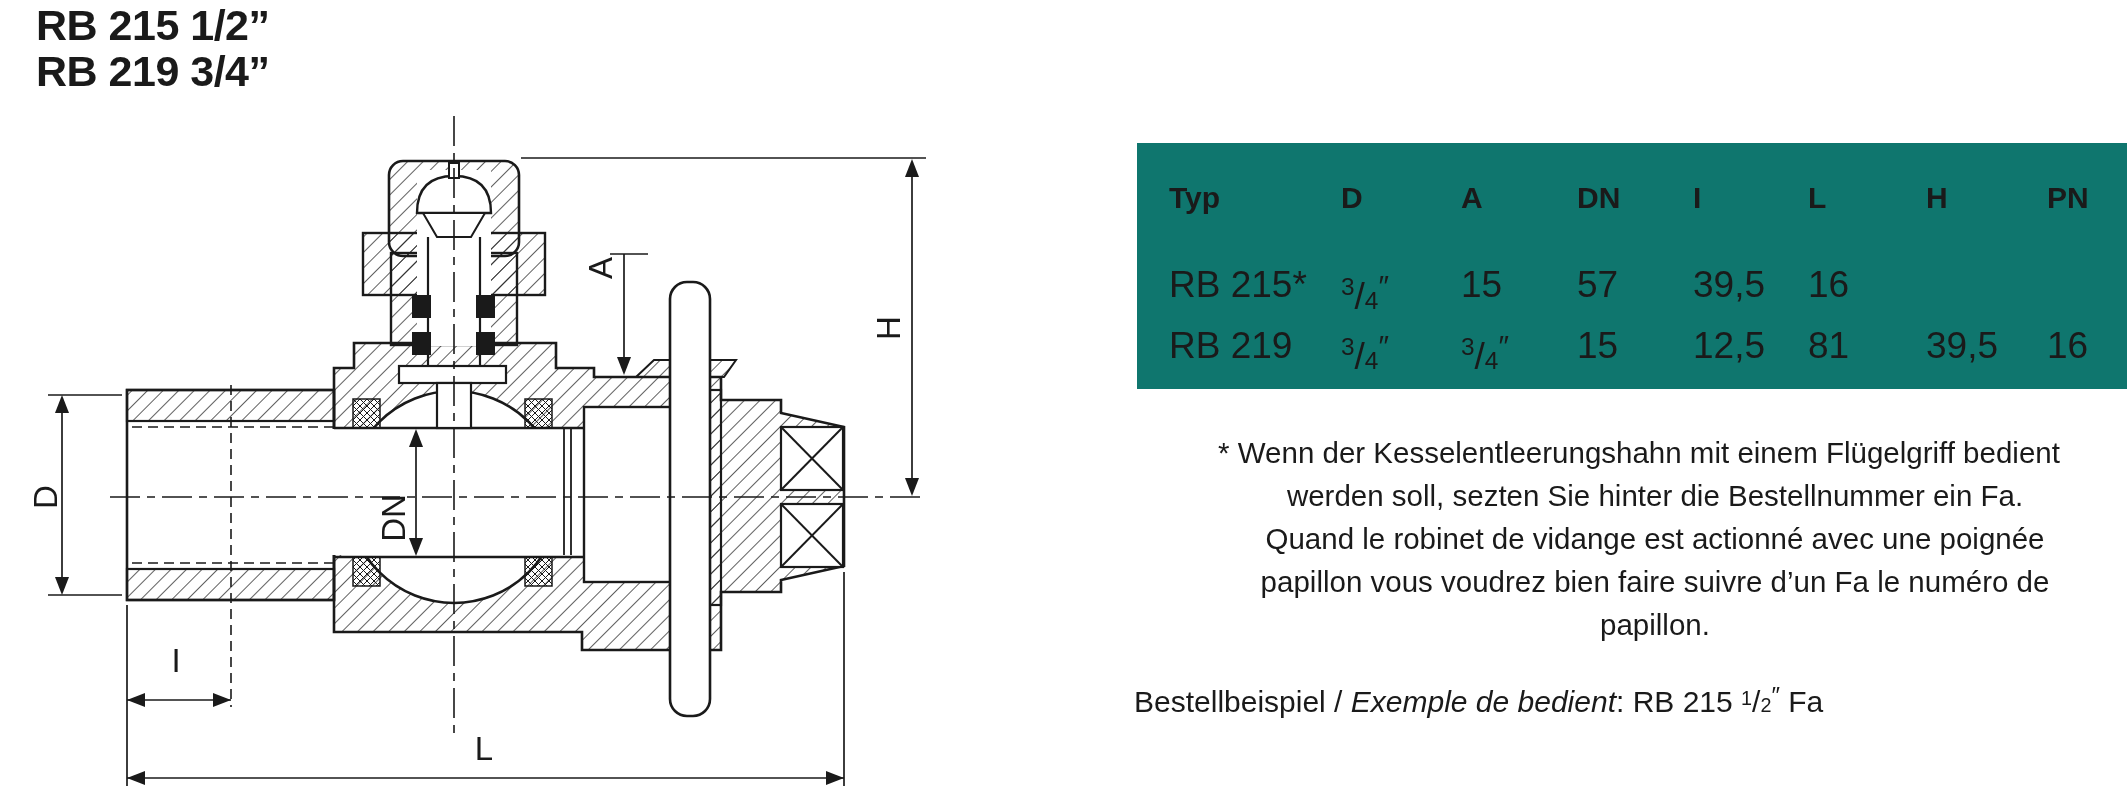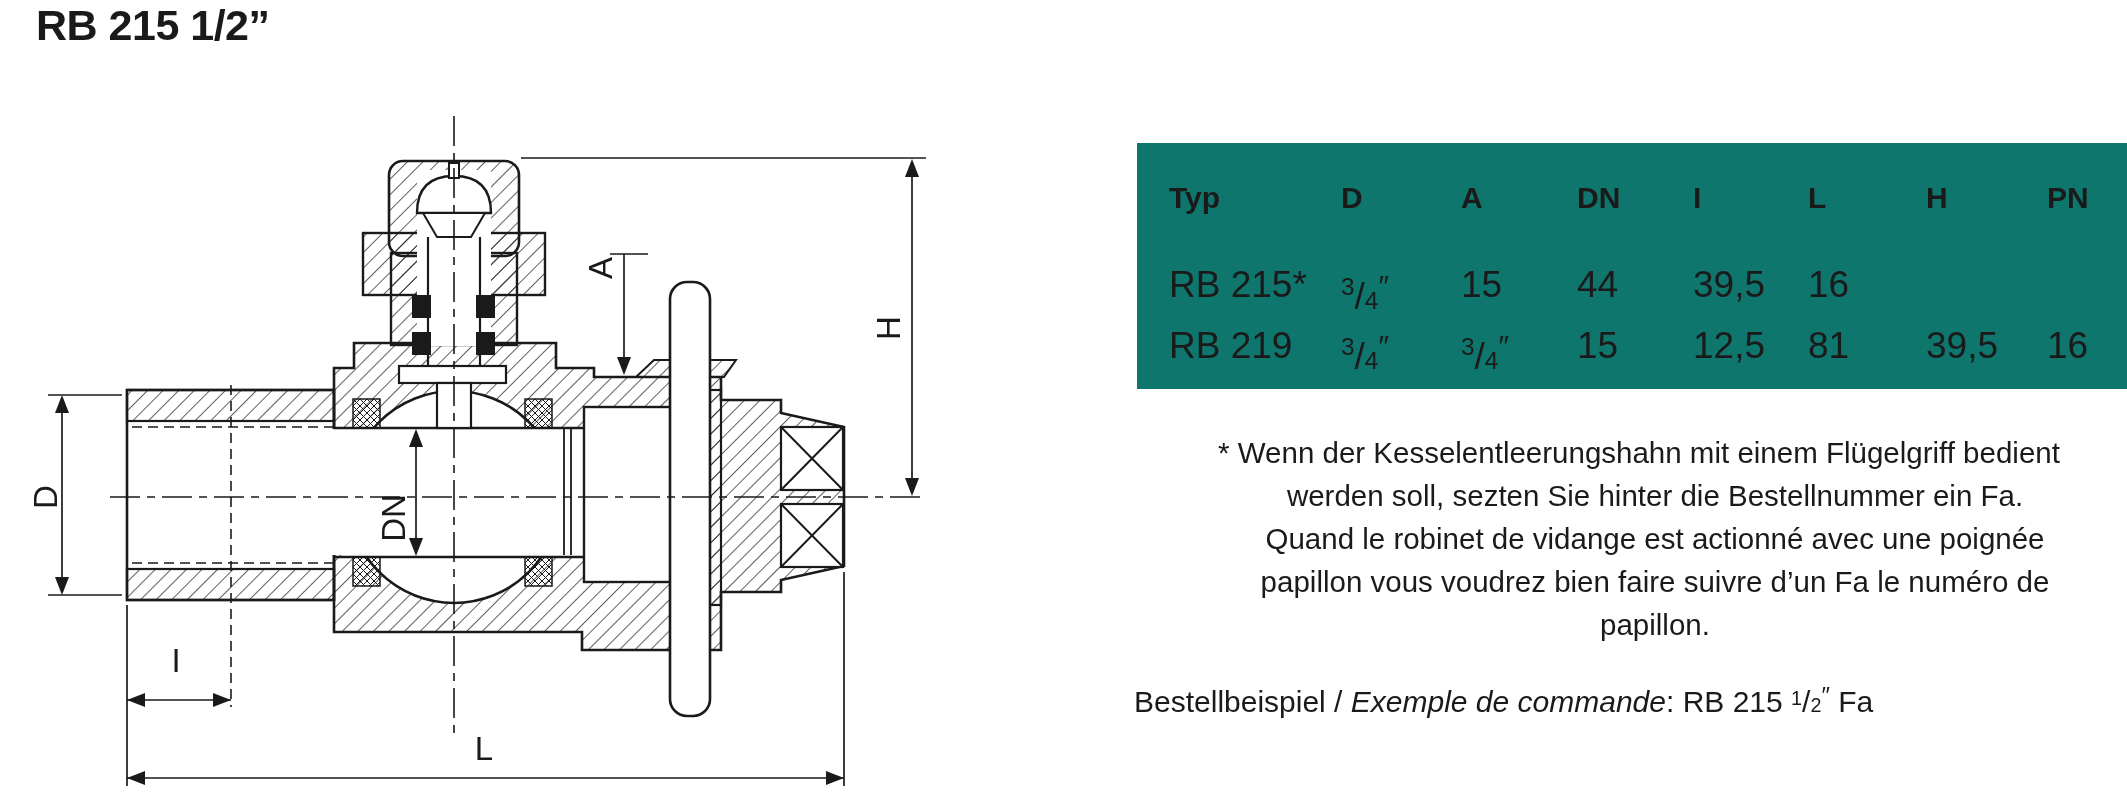--- a/index.html
+++ b/index.html
@@ -40,20 +40,21 @@
   }
   .order-line .italic { font-style:italic; }
 </style>
 </head>
 <body>
 
 <div class="page">
 
   <div class="title-block">
     <div class="title-line">RB 215 1/2”</div>
+    <div class="title-line">RB 219 3/4”</div>
   </div>
 
   <svg class="drawing" width="950" height="792" viewBox="0 0 950 792">
     <defs>
       <pattern id="h45" patternUnits="userSpaceOnUse" width="11" height="11" patternTransform="rotate(45)">
         <line x1="0" y1="0" x2="0" y2="11" stroke="#1a1a1a" stroke-width="1.4"></line>
       </pattern>
       <pattern id="xh" patternUnits="userSpaceOnUse" width="7" height="7">
         <path d="M0,7 L7,0 M0,0 L7,7" stroke="#1a1a1a" stroke-width="1"></path>
       </pattern>
@@ -198,21 +199,21 @@
       <div>I</div>
       <div>L</div>
       <div>H</div>
       <div>PN</div>
     </div>
     <div class="trows">
       <div class="tgrid trow">
         <div>RB 215*</div>
         <div><span class="frac"><span class="fn">3</span><span class="fs">/</span><span class="fd">4</span><span class="fu">″</span></span></div>
         <div>15</div>
-        <div>44</div>
+        <div>57</div>
         <div>39,5</div>
         <div>16</div>
       </div>
       <div class="tgrid trow">
         <div>RB 219</div>
         <div><span class="frac"><span class="fn">3</span><span class="fs">/</span><span class="fd">4</span><span class="fu">″</span></span></div>
         <div><span class="frac"><span class="fn">3</span><span class="fs">/</span><span class="fd">4</span><span class="fu">″</span></span></div>
         <div>15</div>
         <div>12,5</div>
         <div>81</div>
@@ -224,16 +225,16 @@
 
   <div class="footnote">
     <div>* Wenn der Kesselentleerungshahn mit einem Flügelgriff bedient</div>
     <div class="indent">werden soll, sezten Sie hinter die Bestellnummer ein Fa.</div>
     <div class="indent italic">Quand le robinet de vidange est actionné avec une poignée</div>
     <div class="indent italic">papillon vous voudrez bien faire suivre d’un Fa le numéro de</div>
     <div class="indent italic">papillon.</div>
   </div>
 
   <div class="order-line">
-    <span>Bestellbeispiel / </span><span class="italic">Exemple de commande</span><span>: RB 215 </span><span class="frac"><span class="fn">1</span><span class="fs">/</span><span class="fd">2</span><span class="fu">″</span></span><span> Fa</span>
+    <span>Bestellbeispiel / </span><span class="italic">Exemple de bedient</span><span>: RB 215 </span><span class="frac"><span class="fn">1</span><span class="fs">/</span><span class="fd">2</span><span class="fu">″</span></span><span> Fa</span>
   </div>
 
 </div>
 
 </body></html>

